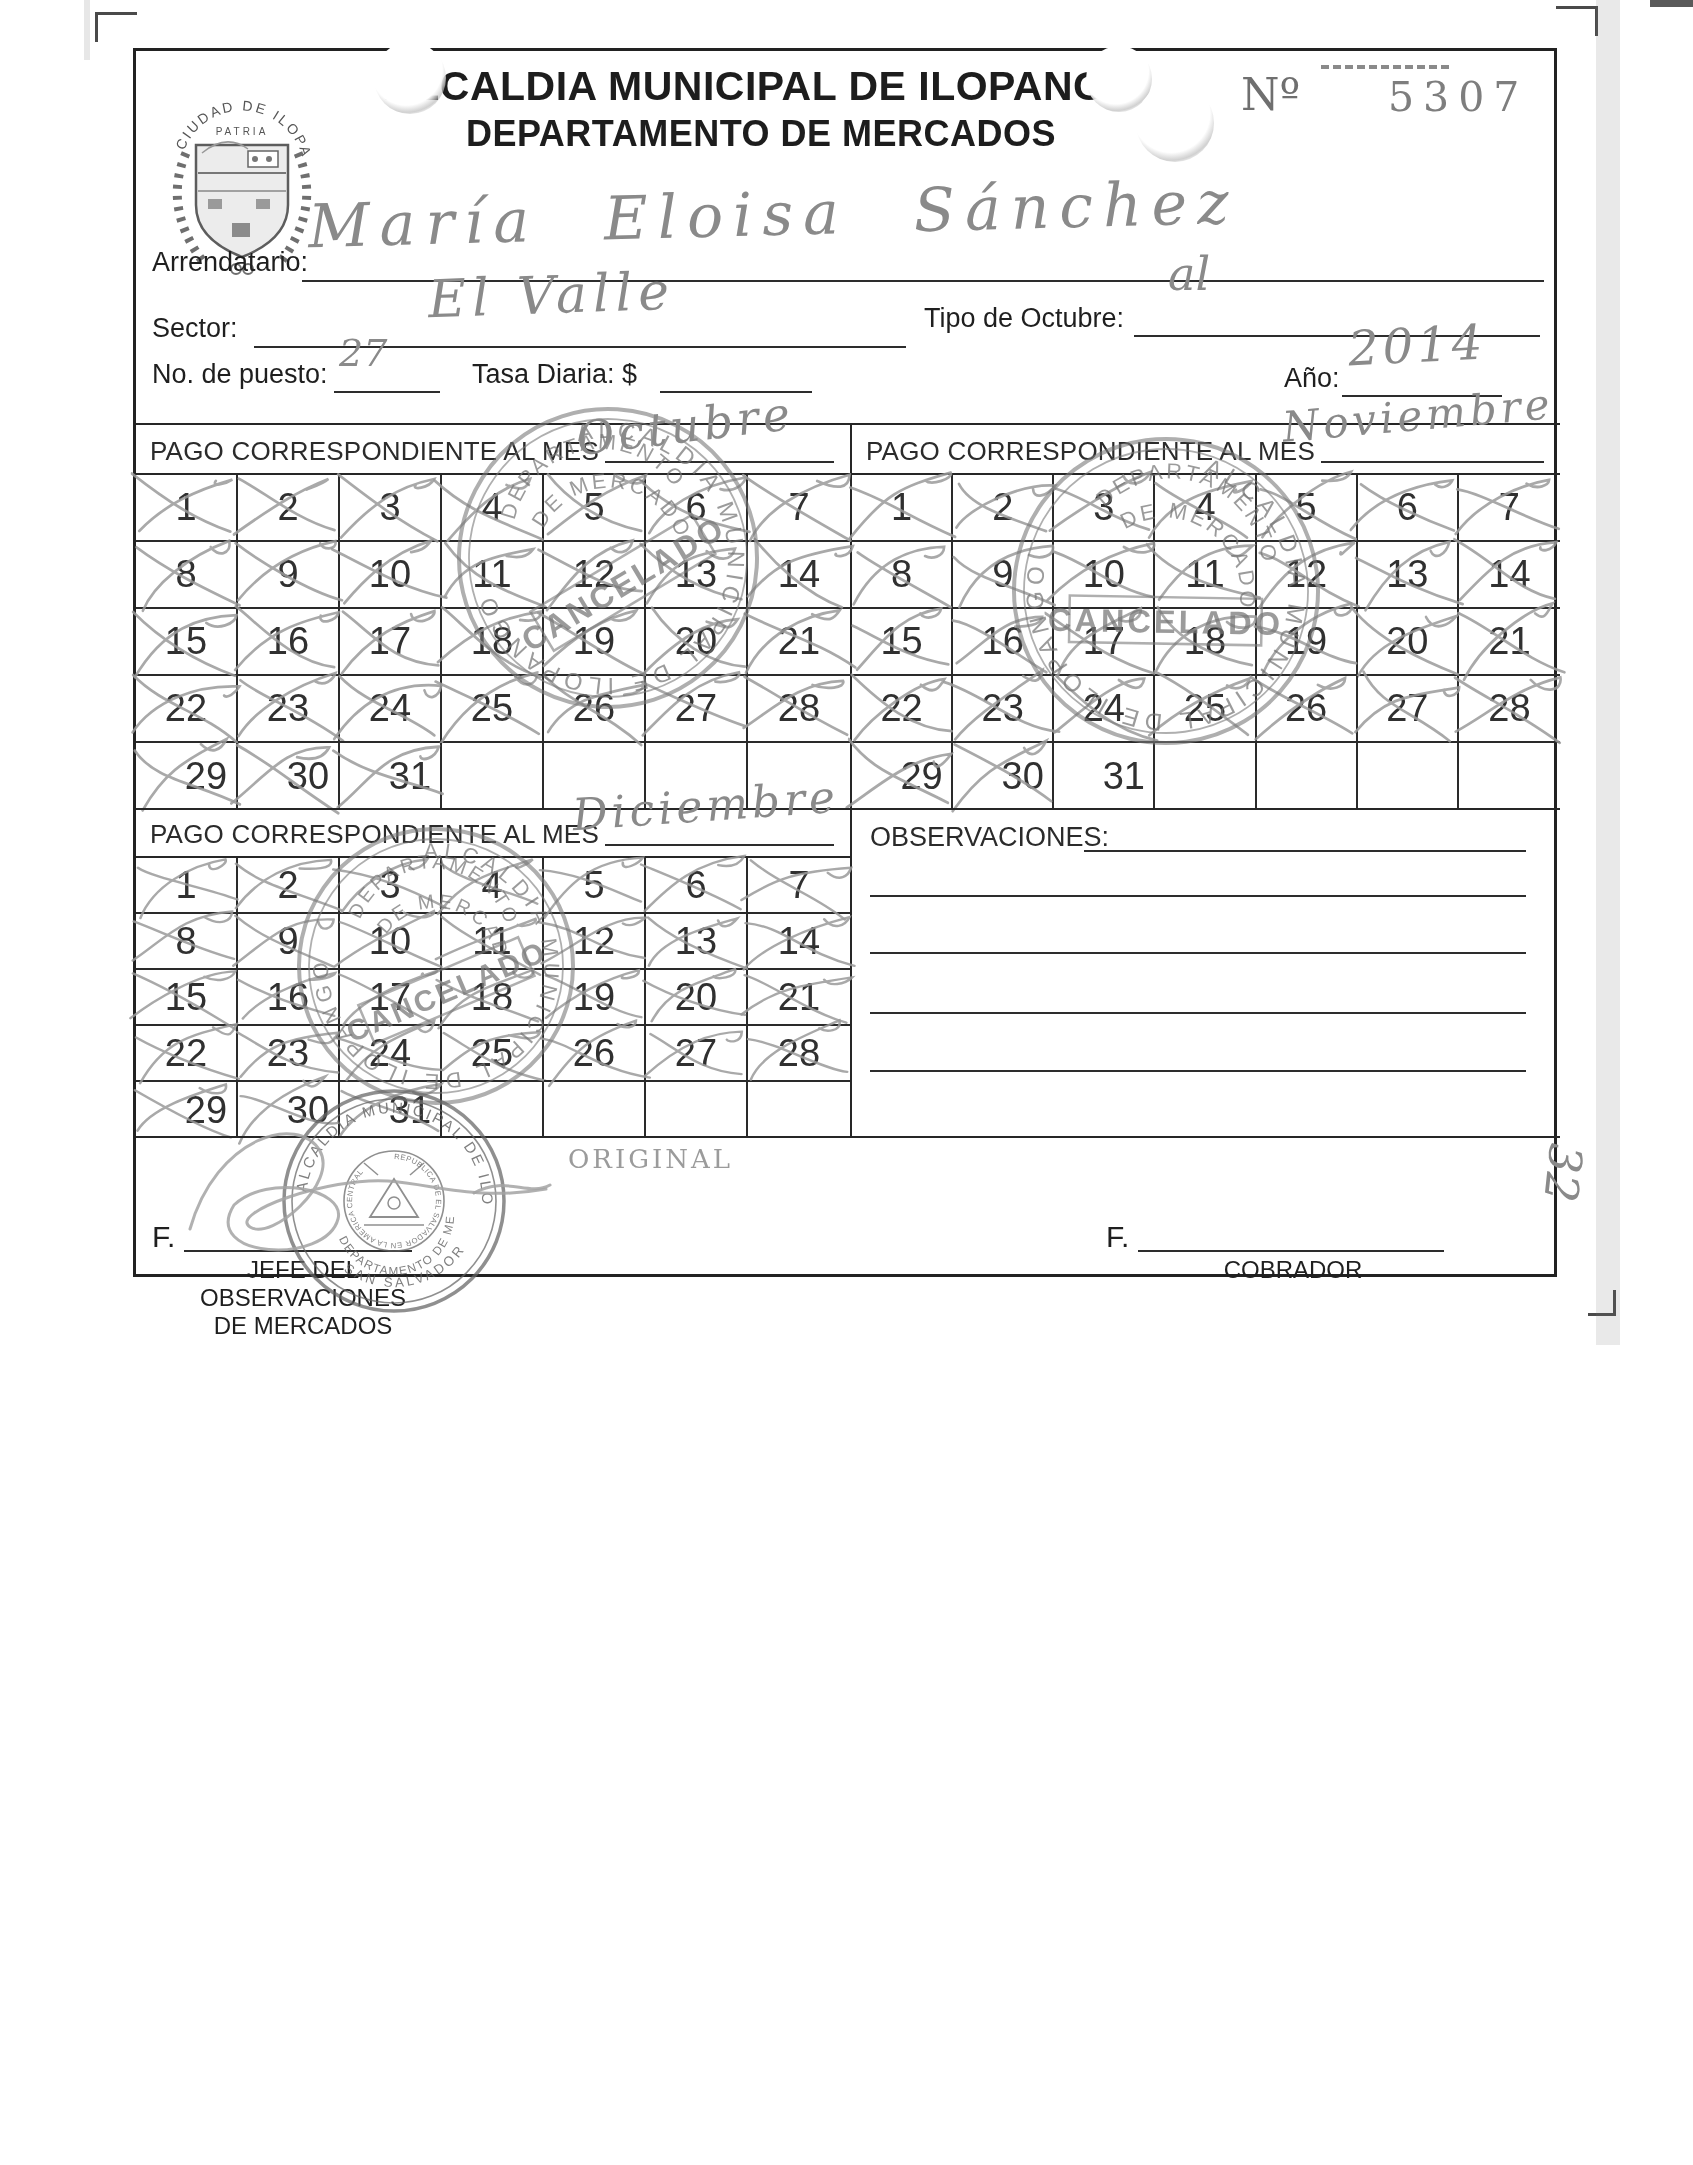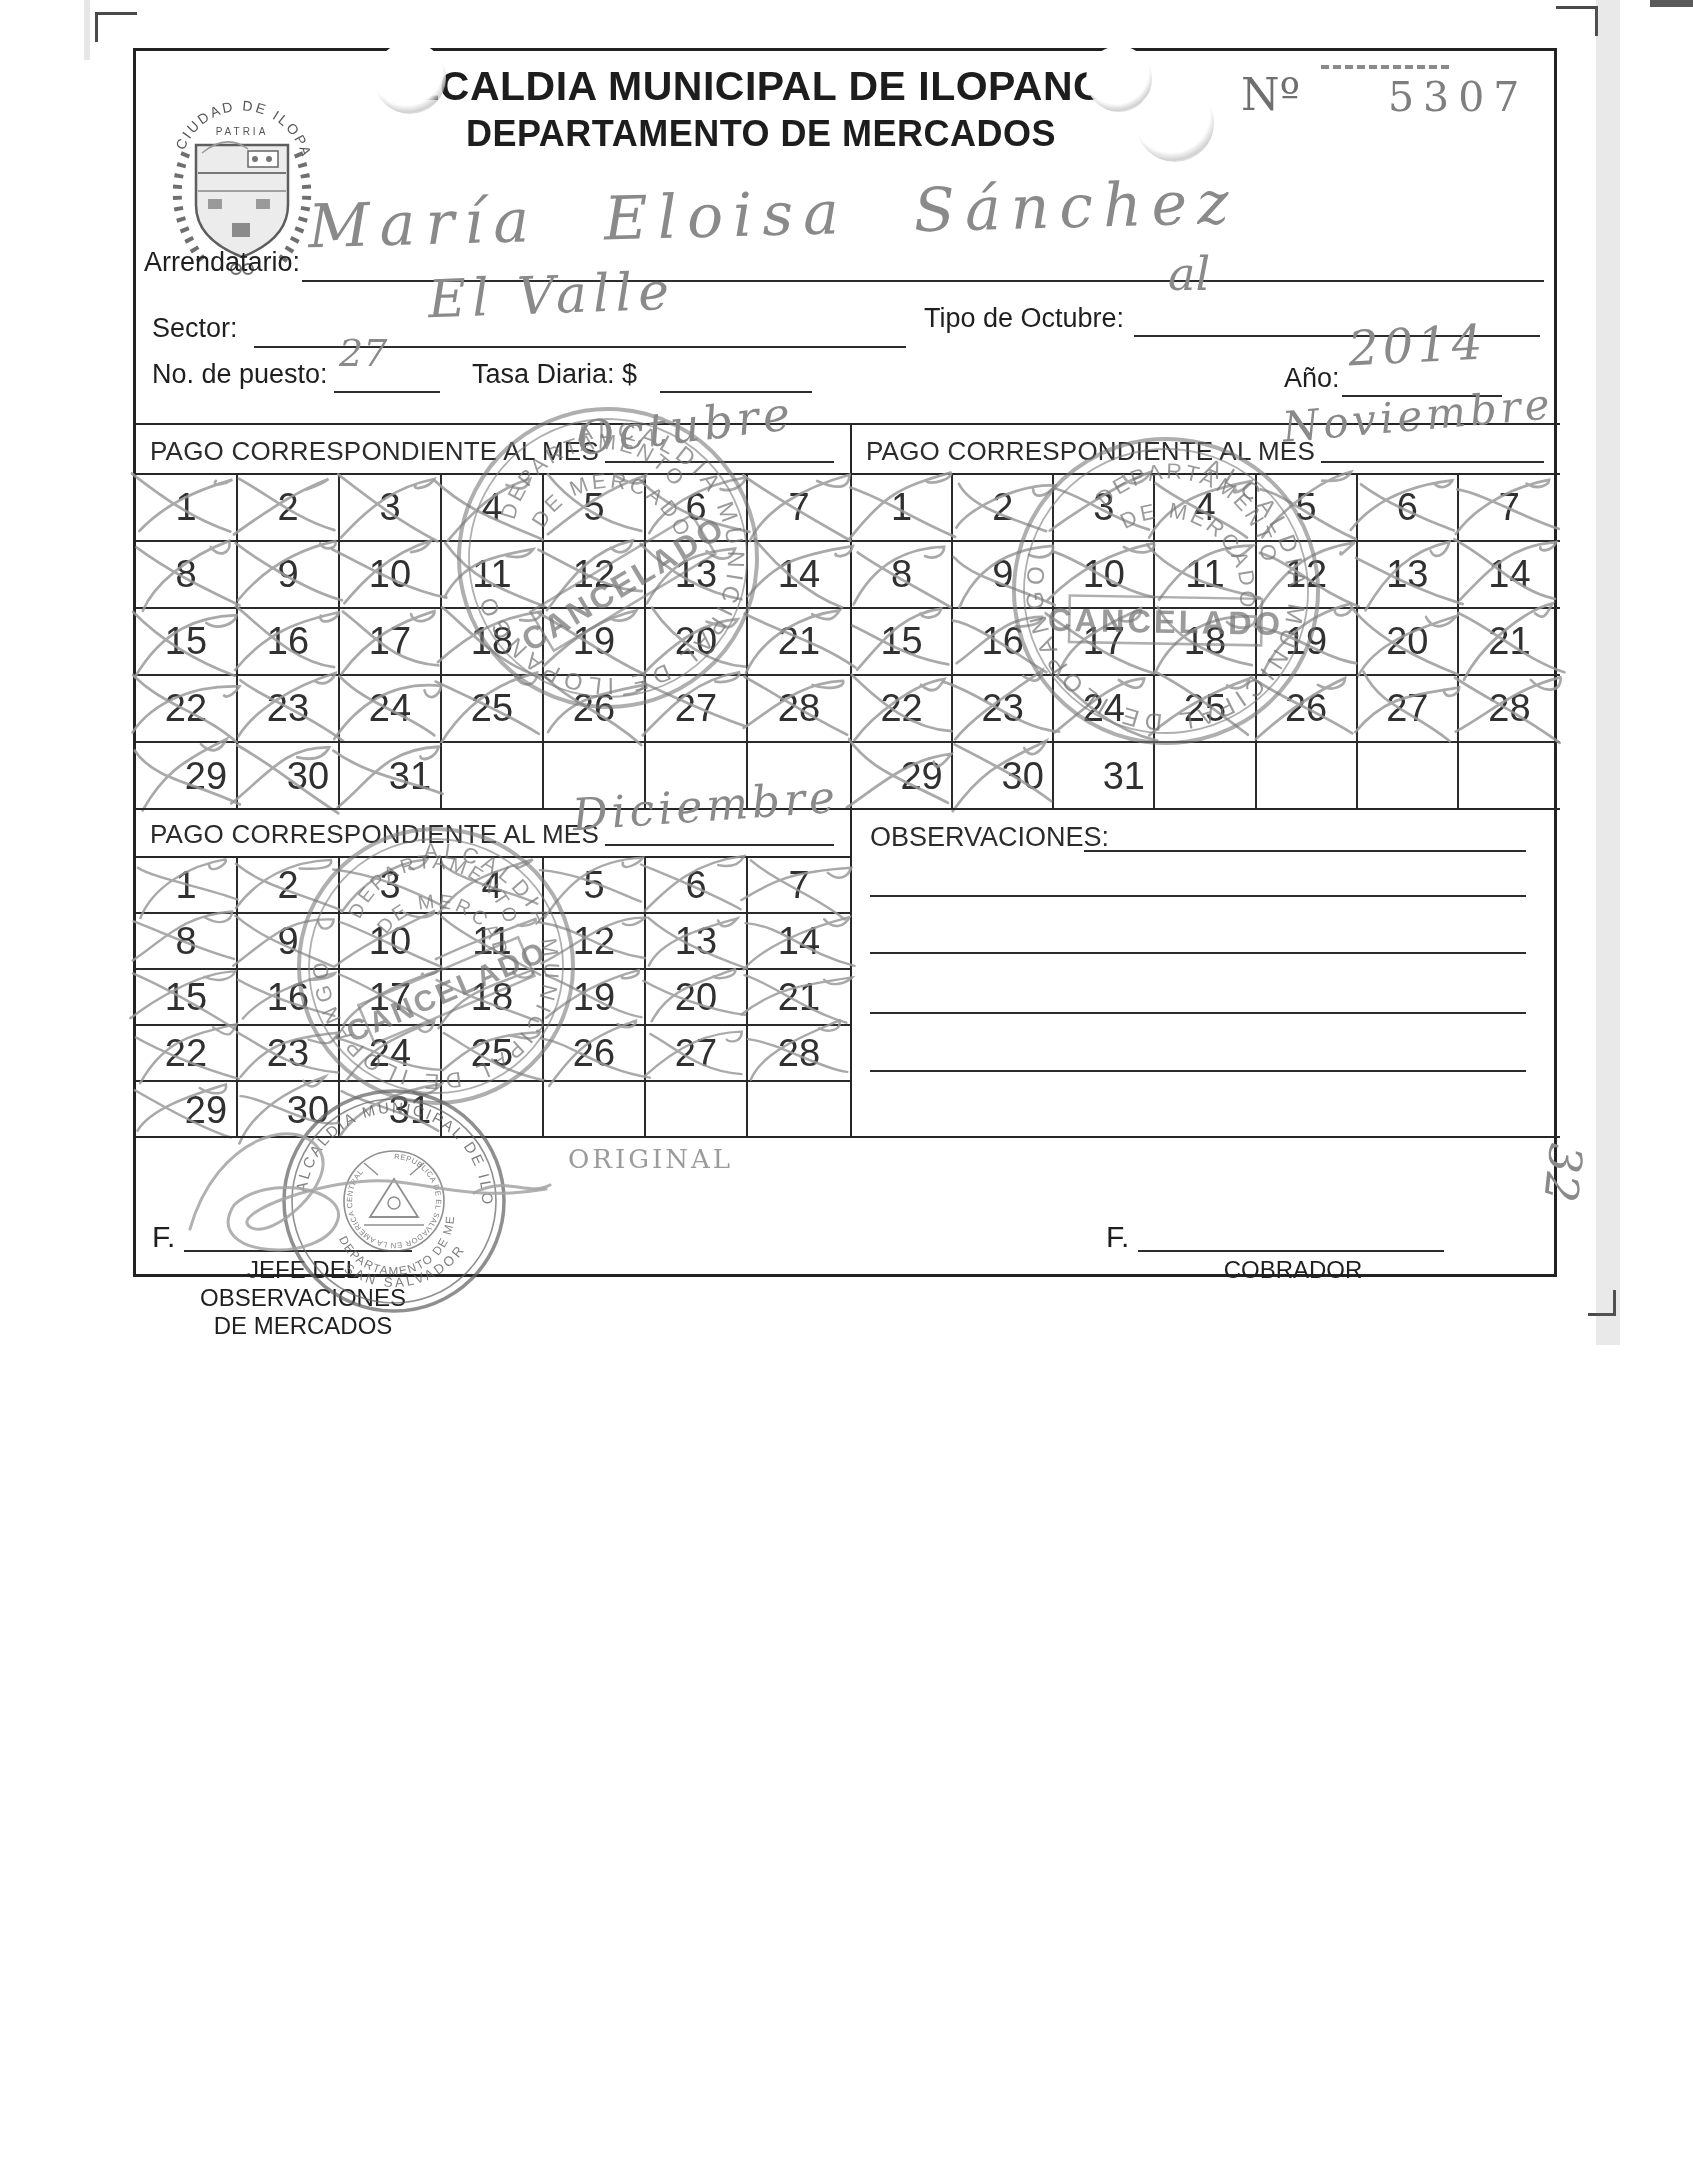--- a/index.html
+++ b/index.html
@@ -131,21 +131,21 @@
       <circle cx="80" cy="196" r="5" fill="none" stroke="#6f6f6f" stroke-width="2"></circle>
       <circle cx="92" cy="196" r="5" fill="none" stroke="#6f6f6f" stroke-width="2"></circle>
     </svg>
 
     <div class="title1">ALCALDIA MUNICIPAL DE ILOPANGO</div>
     <div class="title2">DEPARTAMENTO DE MERCADOS</div>
     <div class="numero-dashes"></div>
     <div class="numero-label">Nº</div>
     <div class="numero-value">5307</div>
 
-    <div class="label" style="left:8px; top:196px;">Arrendatario:</div>
+    <div class="label" style="left:16px; top:196px;">Arrendatario:</div>
     <div class="fline" style="left:166px; top:229px; width:1242px;"></div>
     <div class="hand hand-name">María Eloisa Sánchez</div>
 
     <div class="label" style="left:16px; top:262px;">Sector:</div>
     <div class="fline" style="left:118px; top:295px; width:652px;"></div>
     <div class="hand hand-sector">El Valle</div>
 
     <div class="label" style="left:788px; top:252px;">Tipo de Octubre:</div>
     <div class="fline" style="left:998px; top:284px; width:406px;"></div>
     <div class="hand hand-tipo">al</div>

